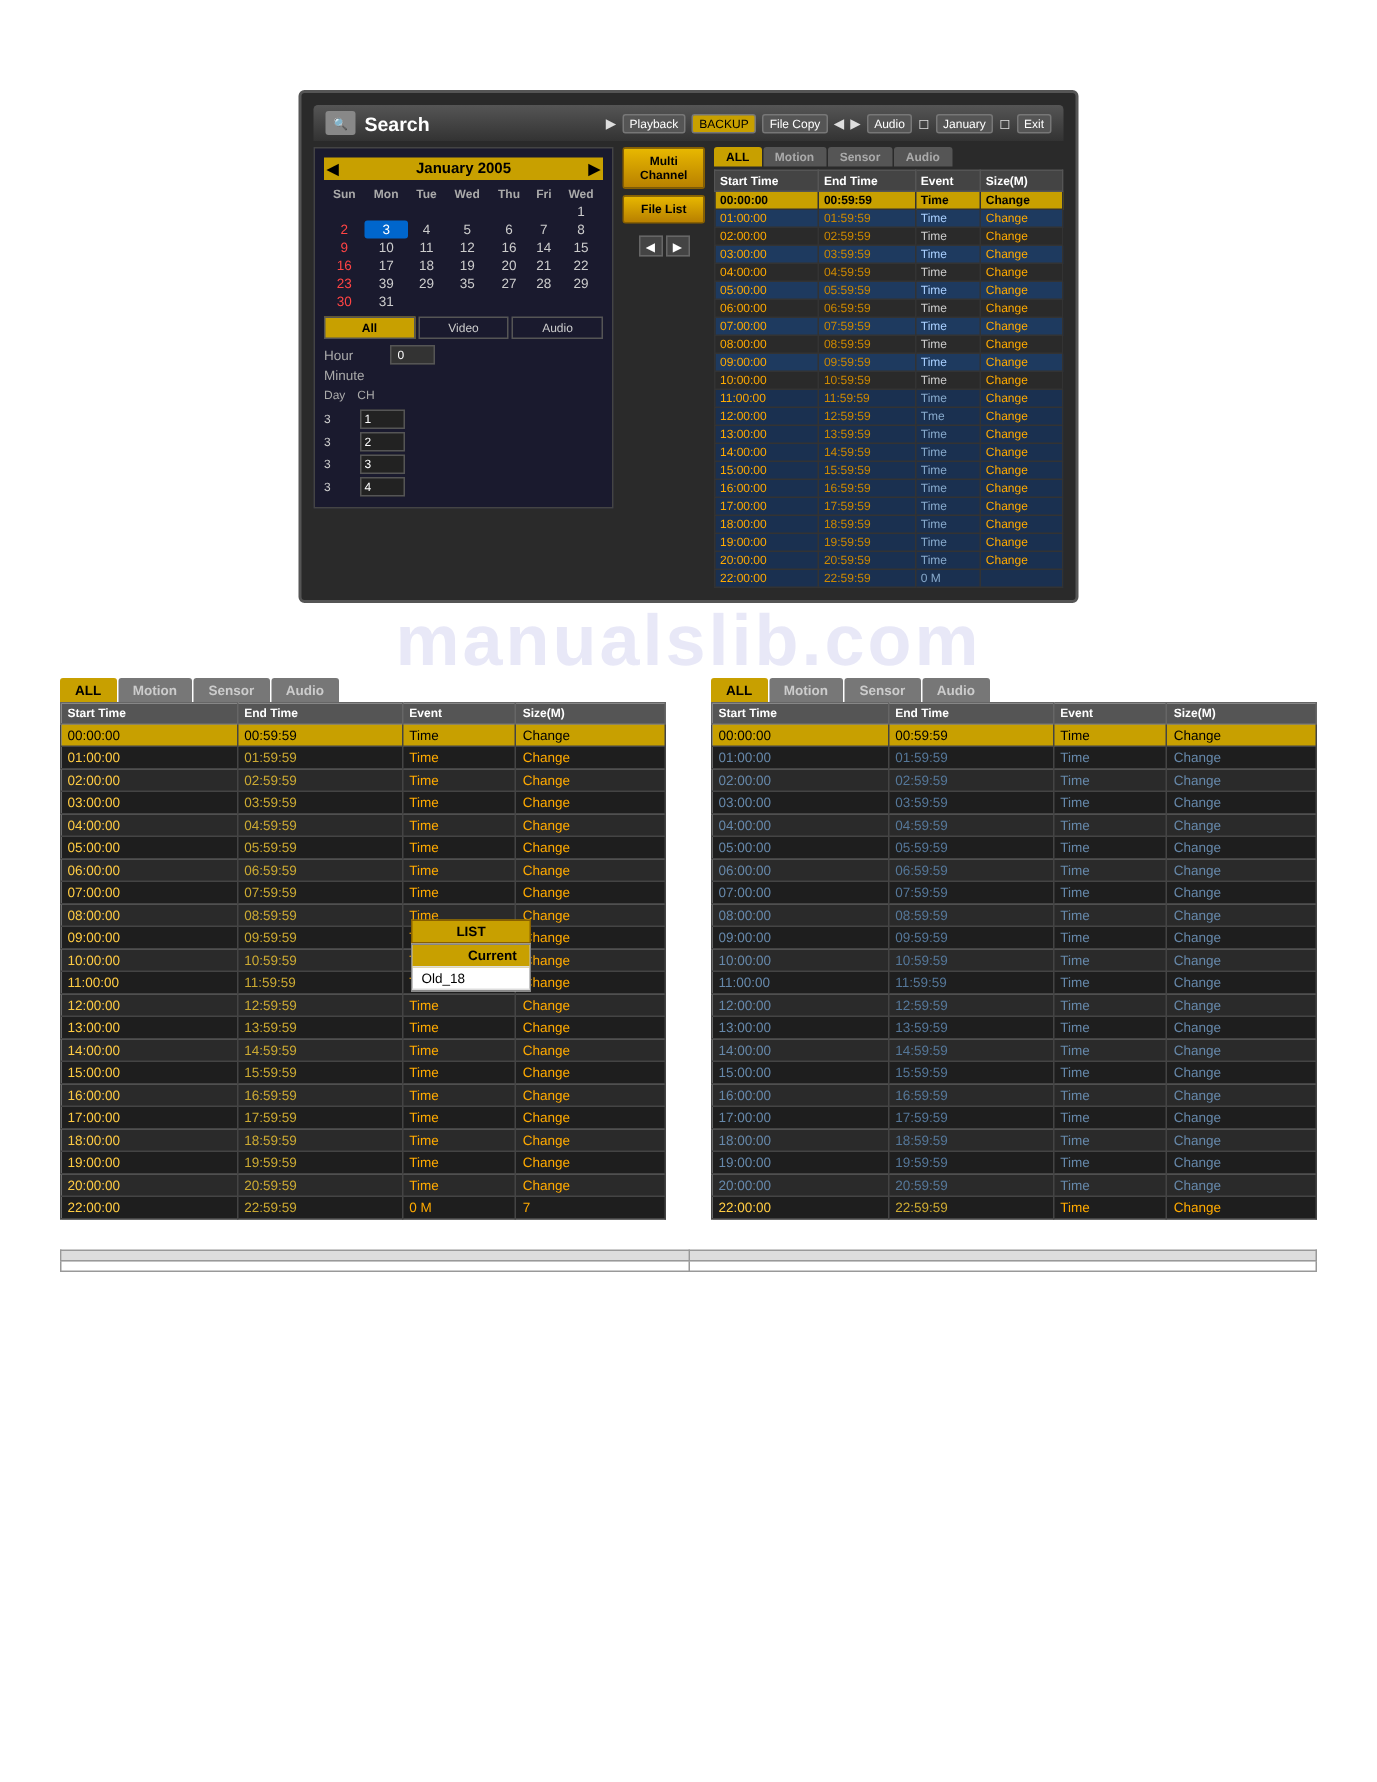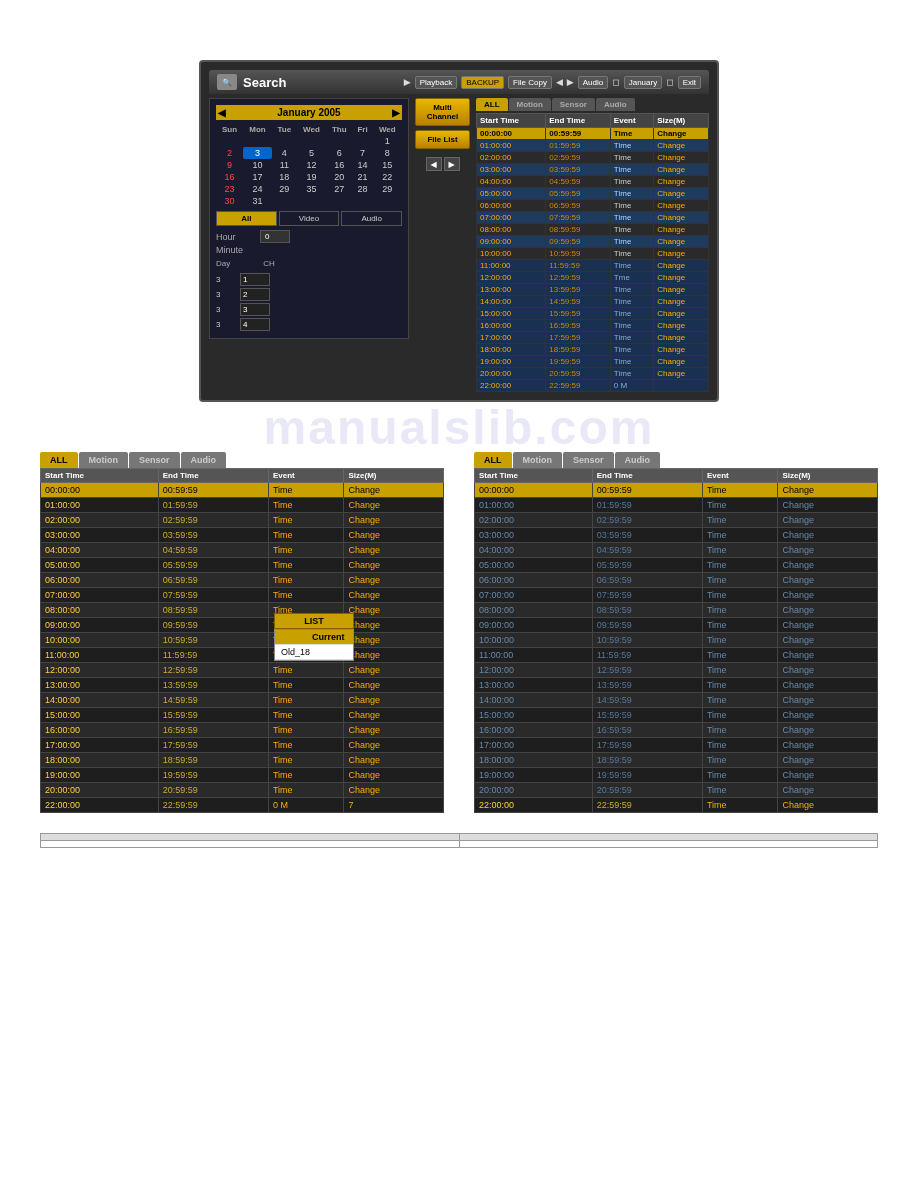--- a/index.html
+++ b/index.html
@@ -429,21 +429,21 @@
               <td class="cal-day-red">16</td>
               <td>17</td>
               <td>18</td>
               <td>19</td>
               <td>20</td>
               <td>21</td>
               <td>22</td>
             </tr>
             <tr>
               <td class="cal-day-red">23</td>
-              <td>24</td>
+              <td>39</td>
               <td>29</td>
               <td>35</td>
               <td>27</td>
               <td>28</td>
               <td>29</td>
             </tr>
             <tr>
               <td class="cal-day-red">30</td>
               <td>31</td>
               <td></td>
@@ -464,21 +464,21 @@
           <div class="time-section">
             <div class="time-row">
               <span class="time-label">Hour</span>
               <span class="time-value">0</span>
             </div>
             <div class="time-row">
               <span class="time-label">Minute</span>
             </div>
             <div style="display:flex; gap:8px; margin-top:4px;">
               <span style="color:#aaa; font-size:8px;">Day</span>
-              <span style="color:#aaa; font-size:8px;margin-left:25px;">CH</span>
+              <span style="color:#aaa; font-size:8px;">CH</span>
             </div>
             <div class="channel-list">
               <div class="ch-item">
                 <span class="ch-day">3</span>
                 <span class="ch-num">1</span>
               </div>
               <div class="ch-item">
                 <span class="ch-day">3</span>
                 <span class="ch-num">2</span>
               </div>

